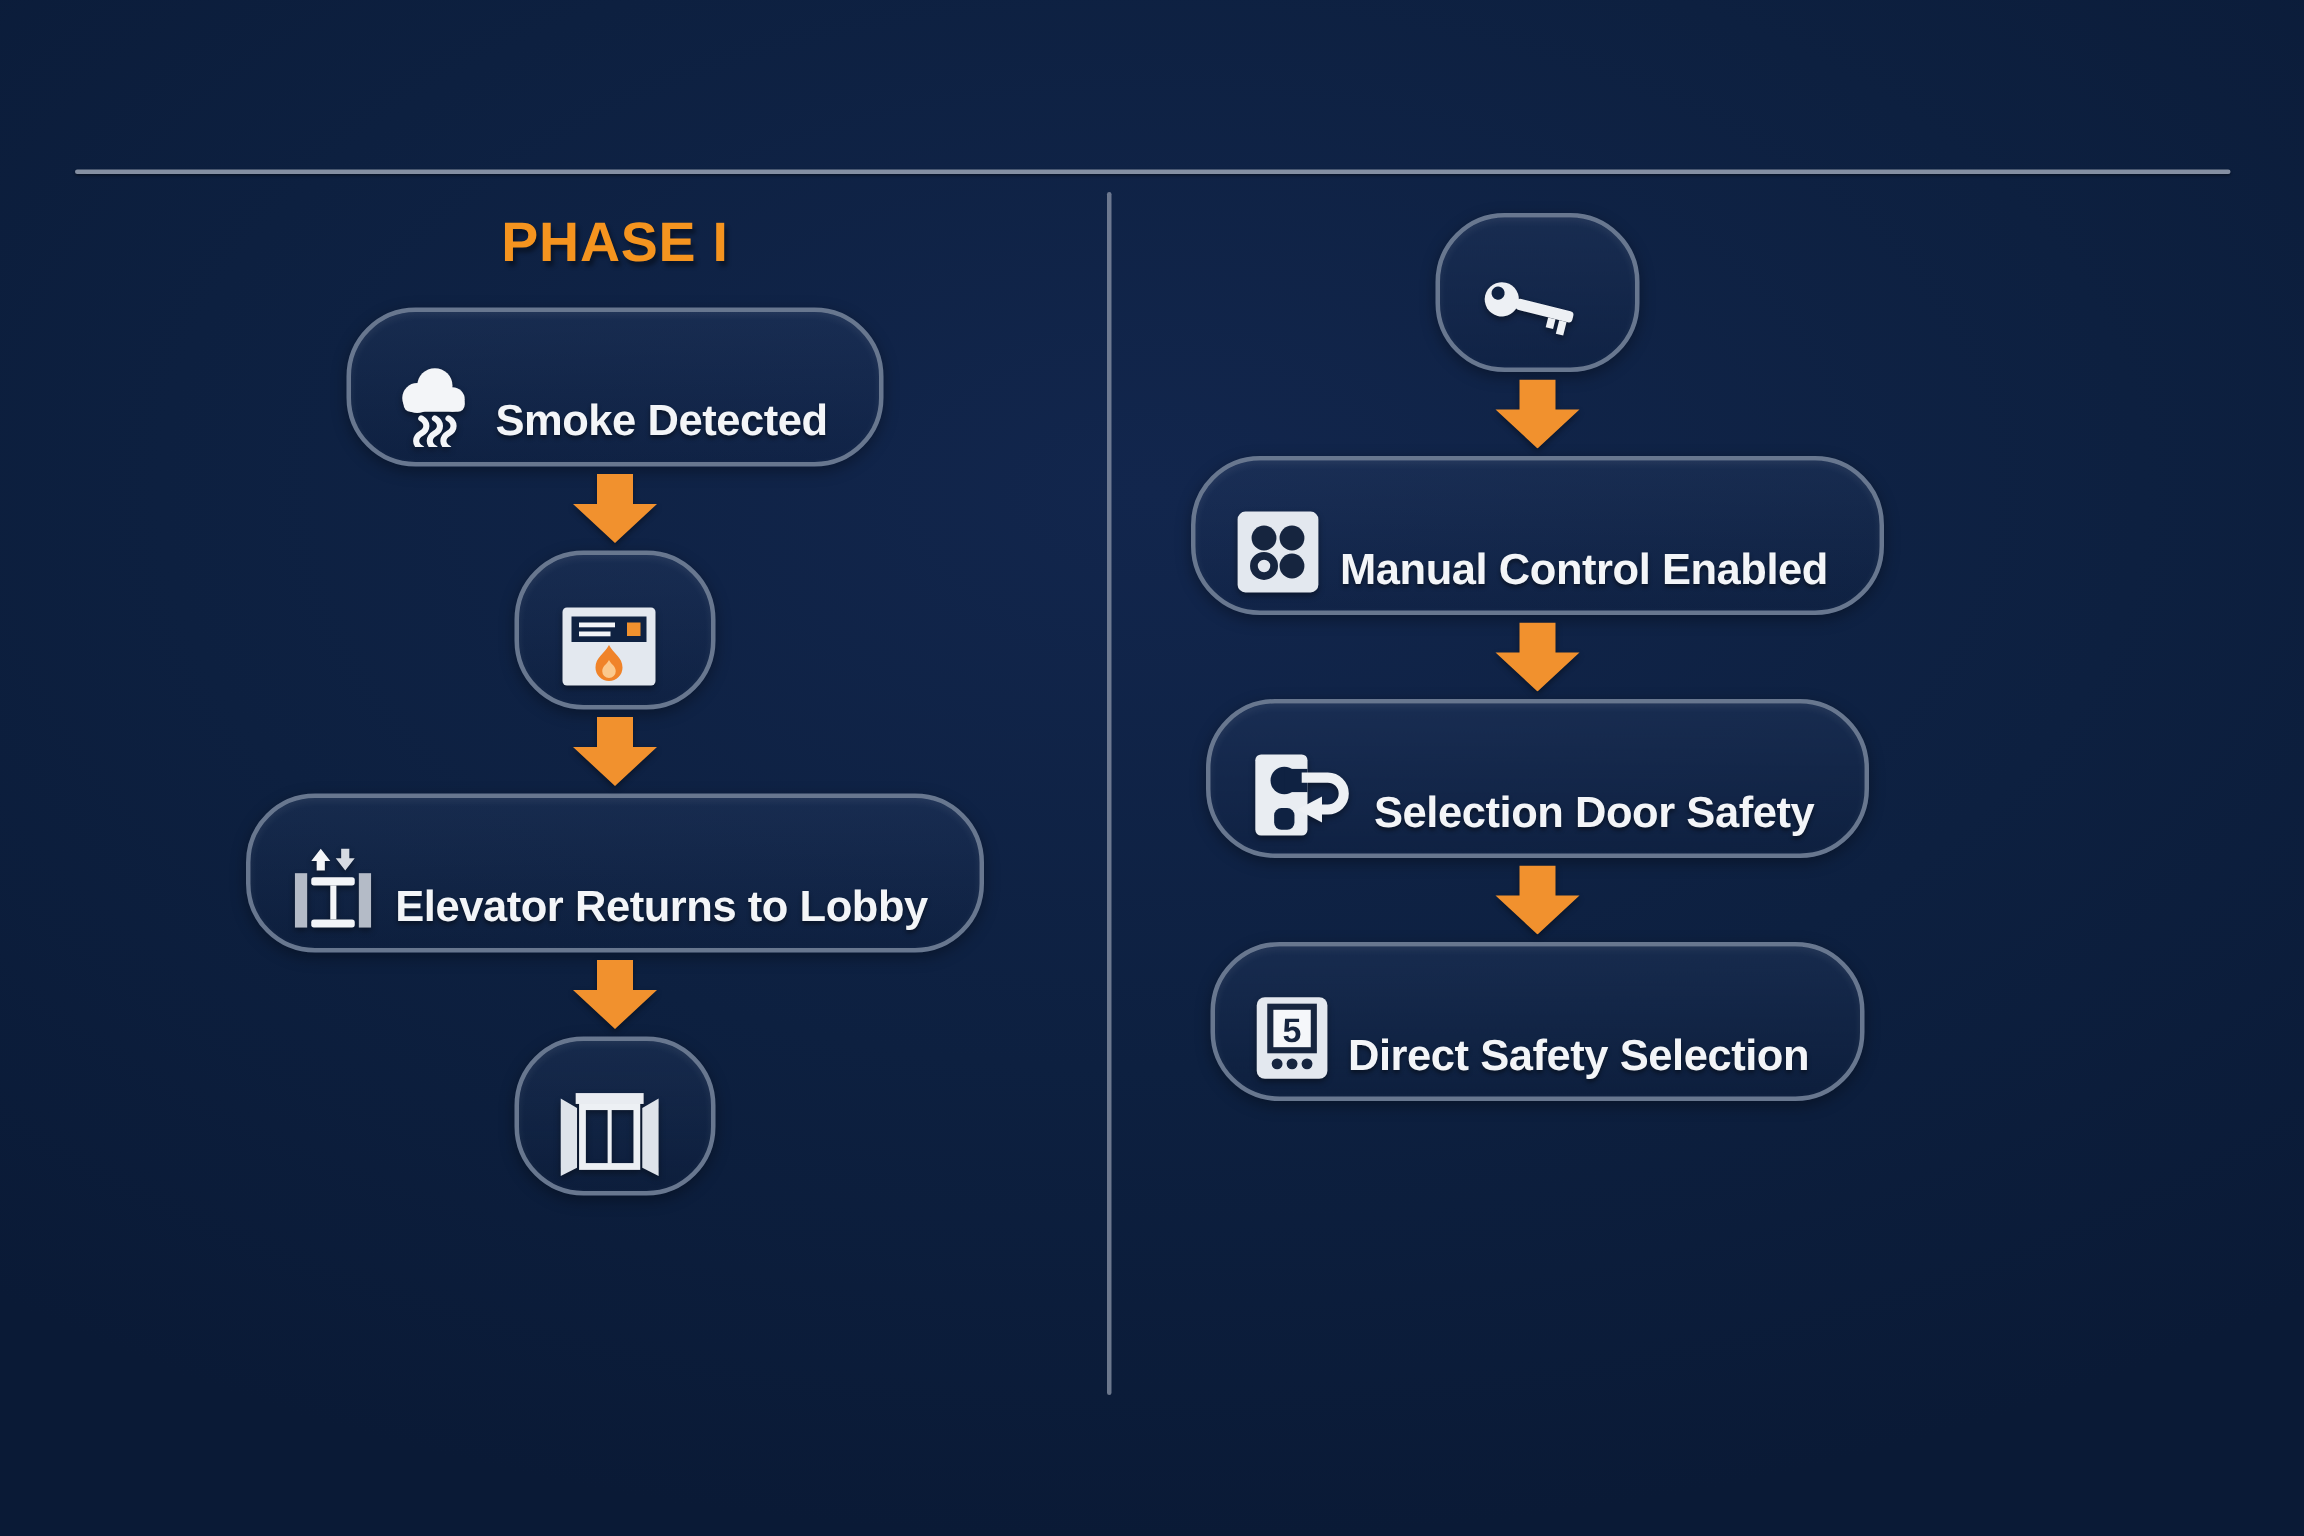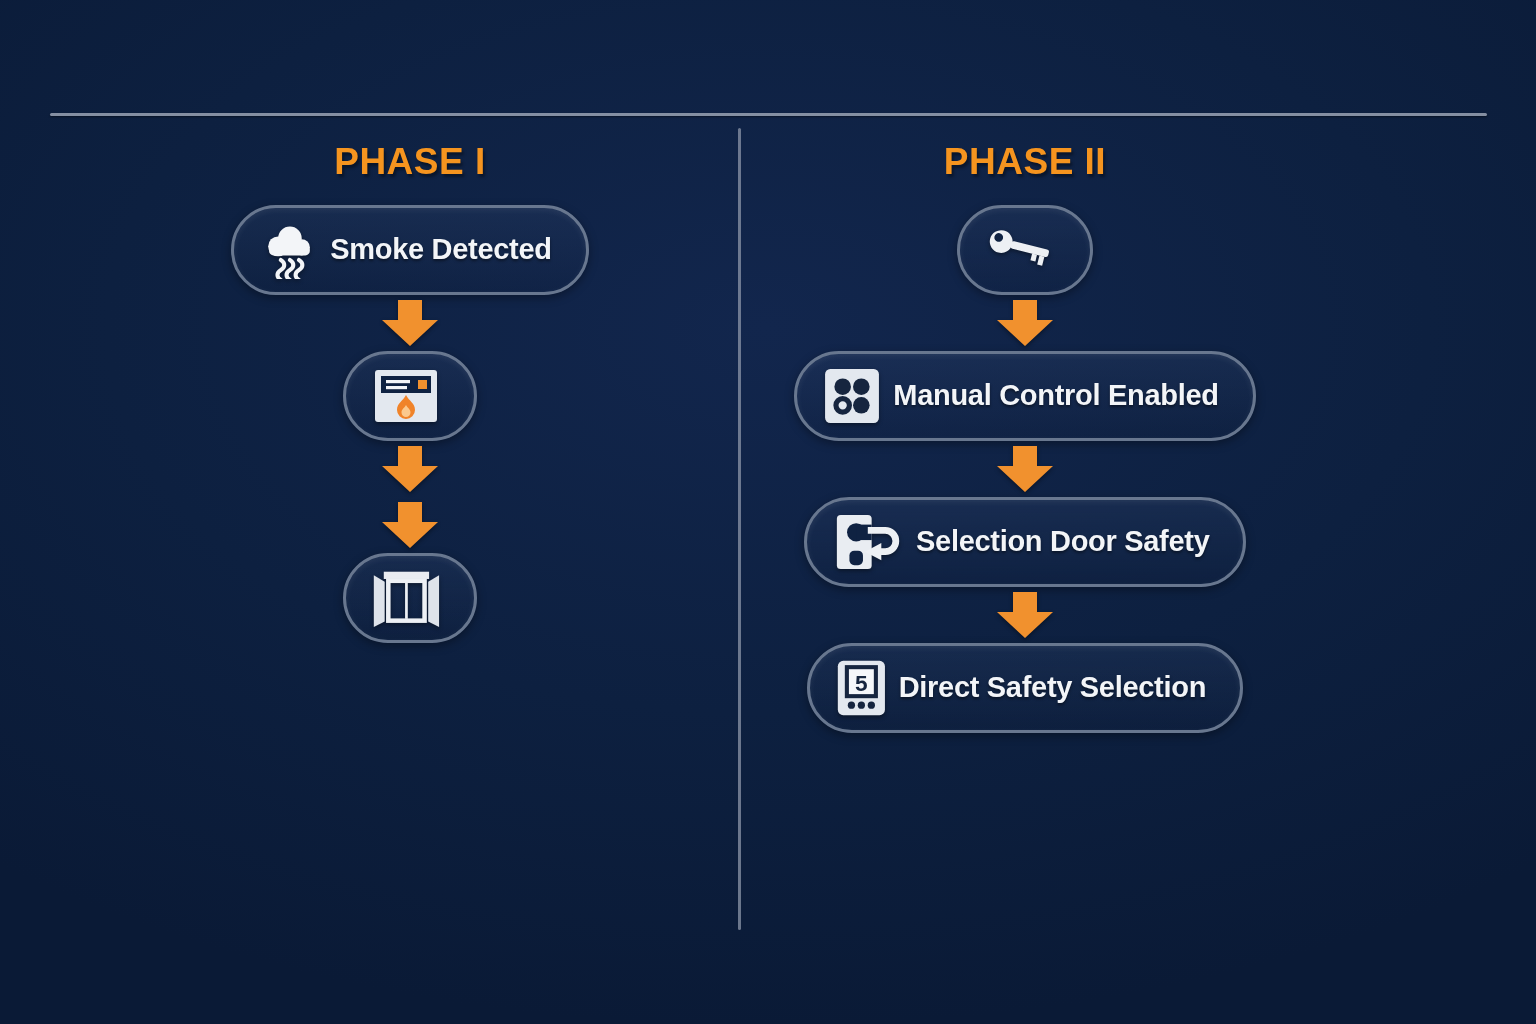--- a/index.html
+++ b/index.html
@@ -27,22 +27,22 @@
     position:absolute; top:142px; width:470px;
     display:flex; flex-direction:column; align-items:center;
   }
   .col1 { left:175px; }
   .col2 { left:790px; }
   .phase-label {
     font-size:37px; font-weight:800; color:#F5941F; letter-spacing:.5px;
     line-height:1.1; margin-bottom:22px; text-shadow:2px 3px 3px rgba(0,0,0,.4);
   }
   .step-box {
-    display:inline-flex; align-items:center; gap:12px;
-    height:90px; box-sizing:border-box; padding:10px 34px 10px 26px;
+    display:inline-flex; align-items:flex-end; gap:12px;
+    height:106px; box-sizing:border-box; padding:10px 34px 10px 26px;
     border:3.5px solid #68778F; border-radius:46px; white-space:nowrap;
     background:linear-gradient(180deg, rgba(44,66,106,.30), rgba(16,30,58,.16));
     box-shadow:inset 0 2px 6px rgba(255,255,255,.07), 0 3px 10px rgba(0,0,0,.35);
   }
   .step-label {
     font-size:29px; font-weight:700; color:#F3F5F8; letter-spacing:-.3px;
     text-shadow:0 2px 3px rgba(0,0,0,.45);
   }
   .icon { height:58px; width:auto; flex-shrink:0; filter:drop-shadow(0 2px 2px rgba(0,0,0,.4)); }
   .arrow { display:block; margin:5px 0; filter:drop-shadow(0 2px 2px rgba(0,0,0,.4)); }
@@ -84,38 +84,49 @@
         <rect x="46" y="13" width="9" height="9" fill="#F1912E"></rect>
         <path d="M34 28 C37 34 43 36 43 43 A9 9 0 1 1 25 43 C25 36 31 34 34 28 Z" fill="#F08329"></path>
         <path d="M34 38 C35.5 41 38.5 42 38.5 45.5 A4.5 4.5 0 1 1 29.5 45.5 C29.5 42 32.5 41 34 38 Z" fill="#FBC98D"></path>
       </svg>
     </div>
 
     <svg class="arrow" viewBox="0 0 76 46" width="76" height="46">
       <path d="M26 0 H50 V20 H66 L38 46 L10 20 H26 Z" fill="#F1912E"></path>
     </svg>
 
+    <div class="step-box">
+      <svg class="icon" viewBox="0 0 64 64" width="64" height="64">
+        <rect x="4" y="20" width="9" height="40" fill="#B4BBC7"></rect>
+        <rect x="51" y="20" width="9" height="40" fill="#B4BBC7"></rect>
+        <polygon points="23,2 30,11 26,11 26,18 20,18 20,11 16,11" fill="#F3F5F8"></polygon>
+        <polygon points="41,18 48,9 44,9 44,2 38,2 38,9 34,9" fill="#D7DBE2"></polygon>
+        <rect x="16" y="23" width="32" height="6" rx="2" fill="#F3F5F8"></rect>
+        <rect x="30" y="29" width="4.5" height="25" fill="#F3F5F8"></rect>
+        <rect x="16" y="54" width="32" height="6" rx="2" fill="#F3F5F8"></rect>
+      </svg>
+      <span class="step-label">Elevator Returns to Lobby</span>
+    </div>
 
     <svg class="arrow" viewBox="0 0 76 46" width="76" height="46">
       <path d="M26 0 H50 V20 H66 L38 46 L10 20 H26 Z" fill="#F1912E"></path>
     </svg>
 
     <div class="step-box">
       <svg class="icon" viewBox="0 0 76 64" width="76" height="64">
         <rect x="13" y="3" width="50" height="8" fill="#E9ECF1"></rect>
         <polygon points="2,7 14,14 14,58 2,64" fill="#DEE3EA"></polygon>
         <polygon points="74,7 62,14 62,58 74,64" fill="#DEE3EA"></polygon>
         <rect x="18" y="13" width="40" height="44" fill="none" stroke="#EDF0F4" stroke-width="5"></rect>
         <rect x="36.5" y="15" width="3" height="40" fill="#EDF0F4"></rect>
       </svg>
     </div>
   </div>
 
   <div class="phase-col col2">
-    <div class="phase-label">PHASE II</div>
 
     <div class="step-box">
       <svg class="icon" viewBox="0 0 84 64" width="84" height="64" style="height:54px">
         <g transform="rotate(14 18 22)">
           <circle cx="18" cy="22" r="13.5" fill="#EDF0F4"></circle>
           <circle cx="14" cy="18" r="5.2" fill="#0F2242"></circle>
           <rect x="30" y="18" width="46" height="9" rx="3" fill="#EDF0F4"></rect>
           <rect x="57" y="27" width="6" height="8" fill="#EDF0F4"></rect>
           <rect x="66" y="27" width="6" height="11" fill="#EDF0F4"></rect>
         </g>

